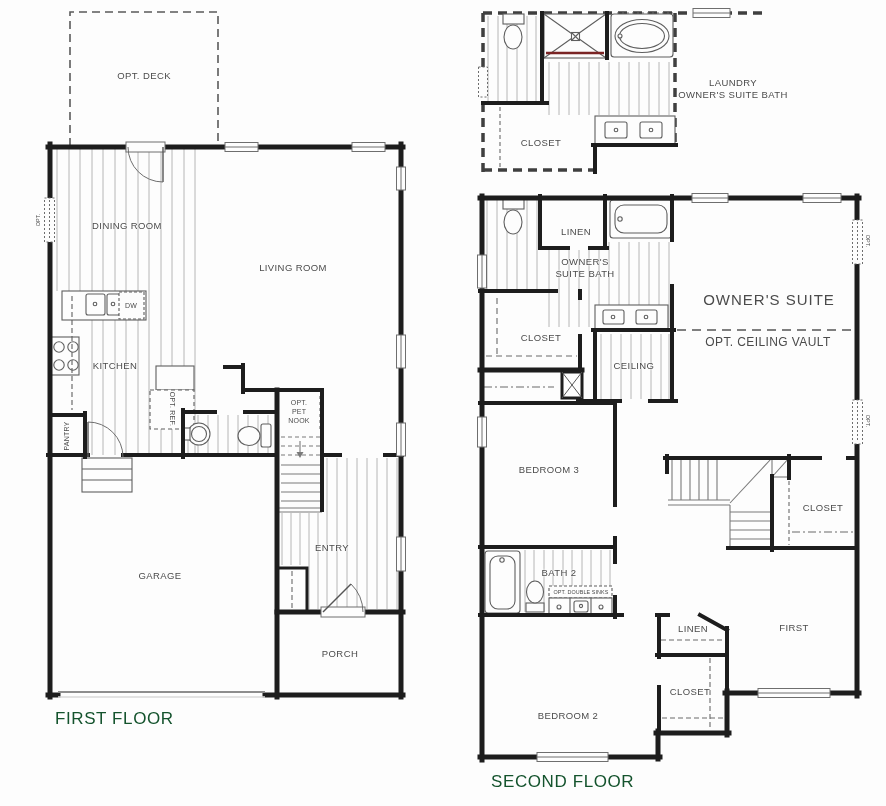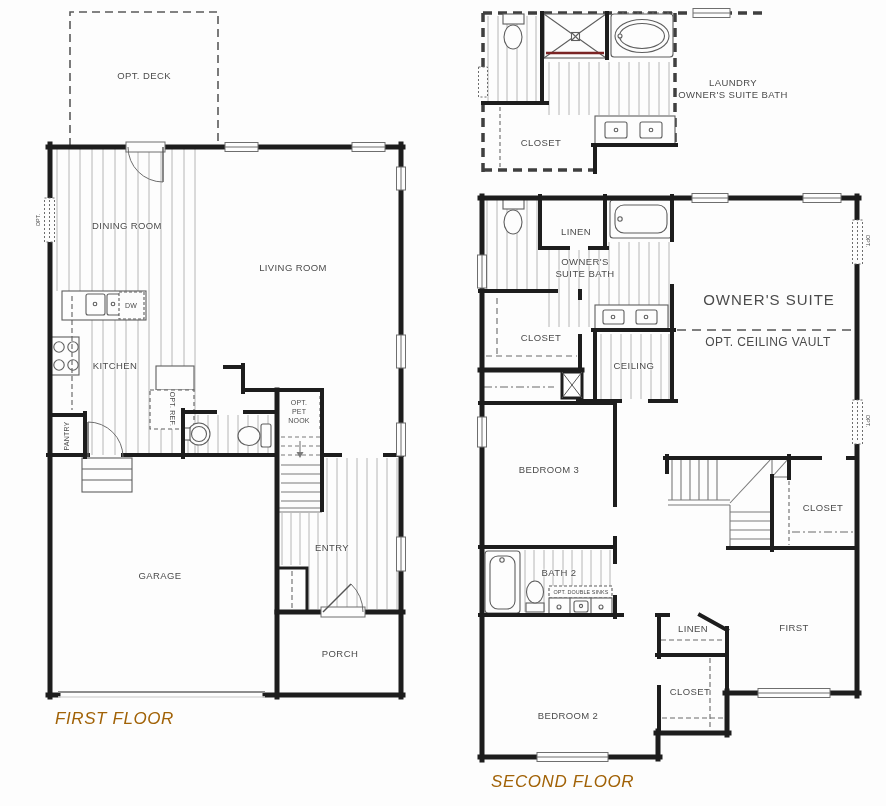--- a/index.html
+++ b/index.html
@@ -9,22 +9,22 @@
   .lbl{position:absolute;font:9.5px/1.25 "Liberation Sans",sans-serif;color:#4b4b4b;
        letter-spacing:.4px;transform:translate(-50%,-50%);text-align:center;
        white-space:nowrap;text-shadow:0 0 3px #fdfdfd,0 0 2px #fdfdfd;}
   .wrap{white-space:normal;}
   .tiny{font-size:7px;letter-spacing:.2px;}
   .micro{font-size:5.4px;letter-spacing:.1px;}
   .small{font-size:12px;}
   .big{font-size:15px;letter-spacing:1px;}
   .rot-ccw{transform:translate(-50%,-50%) rotate(-90deg);}
   .rot-cw{transform:translate(-50%,-50%) rotate(90deg);}
-  .title{font-size:17px;color:#a16207;letter-spacing:.6px;transform:translate(0,-50%);
-         white-space:nowrap;font-style:italic;}
+  .title{font-size:17px;color:#14532d;letter-spacing:.6px;transform:translate(0,-50%);
+         white-space:nowrap;}
 </style>
 </head>
 <body>
 
 <div id="plan">
 
 <svg width="886" height="806" viewBox="0 0 886 806">
   <rect x="0" y="0" width="886" height="806" fill="#fdfdfd"></rect>
 
   <g fill="none" stroke="#5a5a5a" stroke-width="1.6" stroke-dasharray="8,5">

